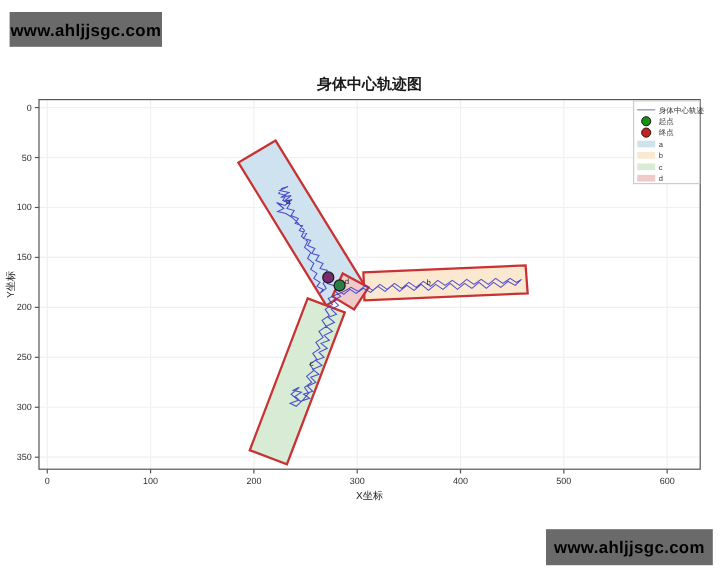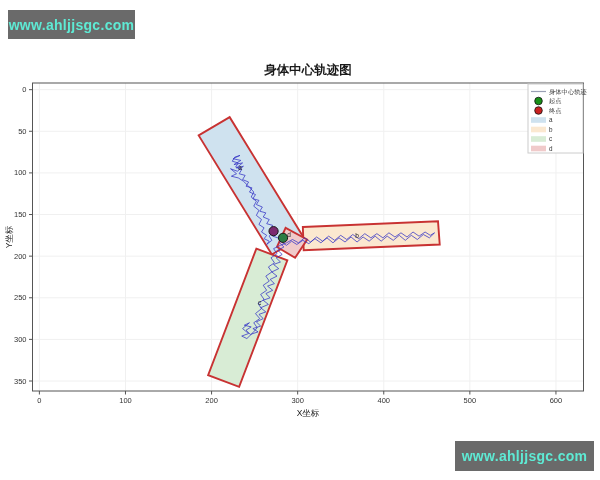--- a/index.html
+++ b/index.html
@@ -1,18 +1,18 @@
 <!DOCTYPE html>
 <html><head>
 <meta charset="utf-8">
 <style>
   html,body{margin:0;padding:0;background:#fff;}
   #page{position:relative;width:600px;height:480px;background:#ffffff;overflow:hidden;
         font-family:"Liberation Sans",sans-serif;}
-  .watermark{position:absolute;background:#6a6a6a;color:#5eead4;font-weight:bold;
+  .watermark{position:absolute;background:#6a6a6a;color:#000000;font-weight:bold;
              font-size:14px;display:flex;align-items:center;justify-content:center;
              letter-spacing:0.3px;}
   #wm-tl{left:8px;top:10px;width:127px;height:29px;}
   #wm-br{left:455px;top:441px;width:139px;height:30px;}
   svg text{font-family:"Liberation Sans",sans-serif;}
 </style>
 </head>
 <body>
 
 <div id="page">

